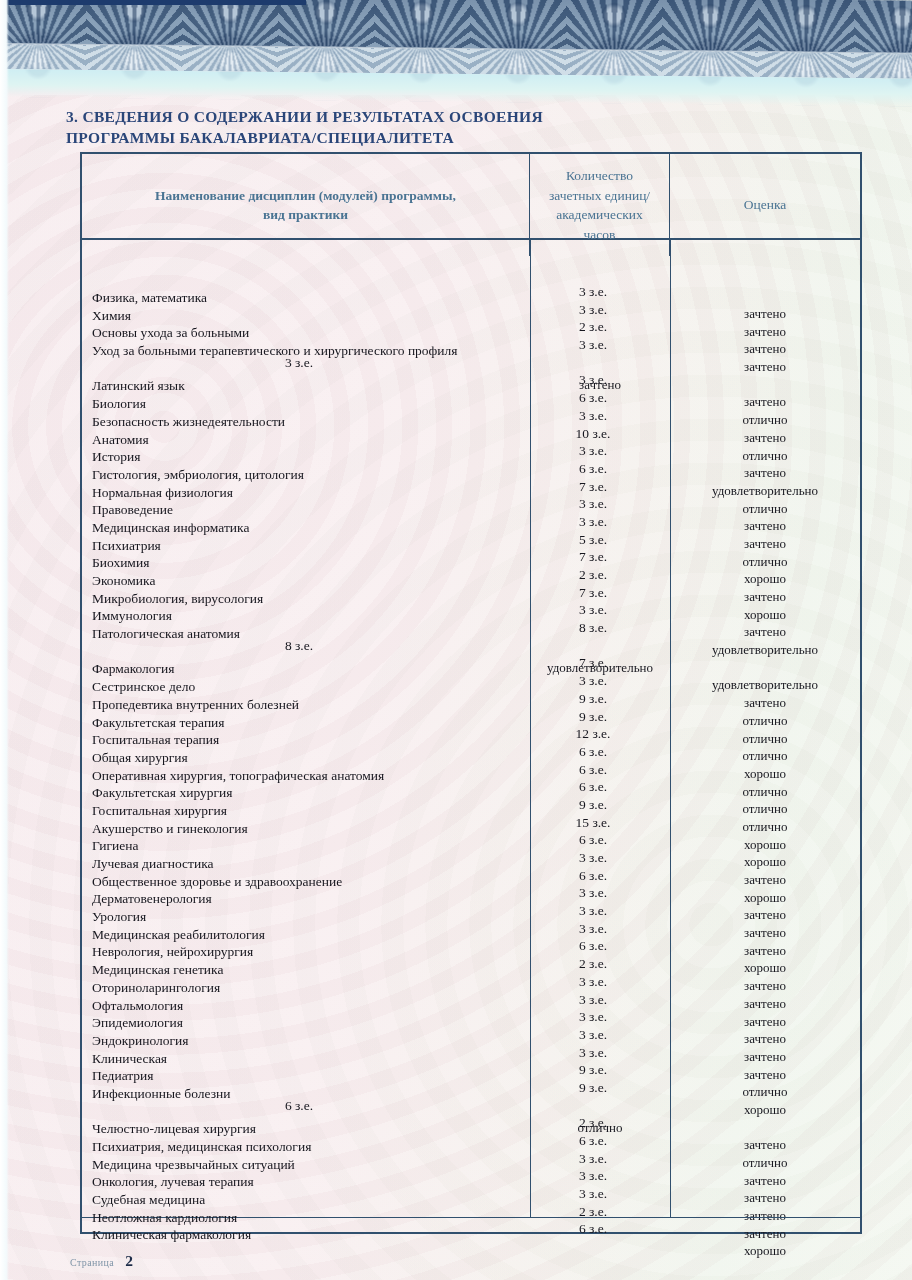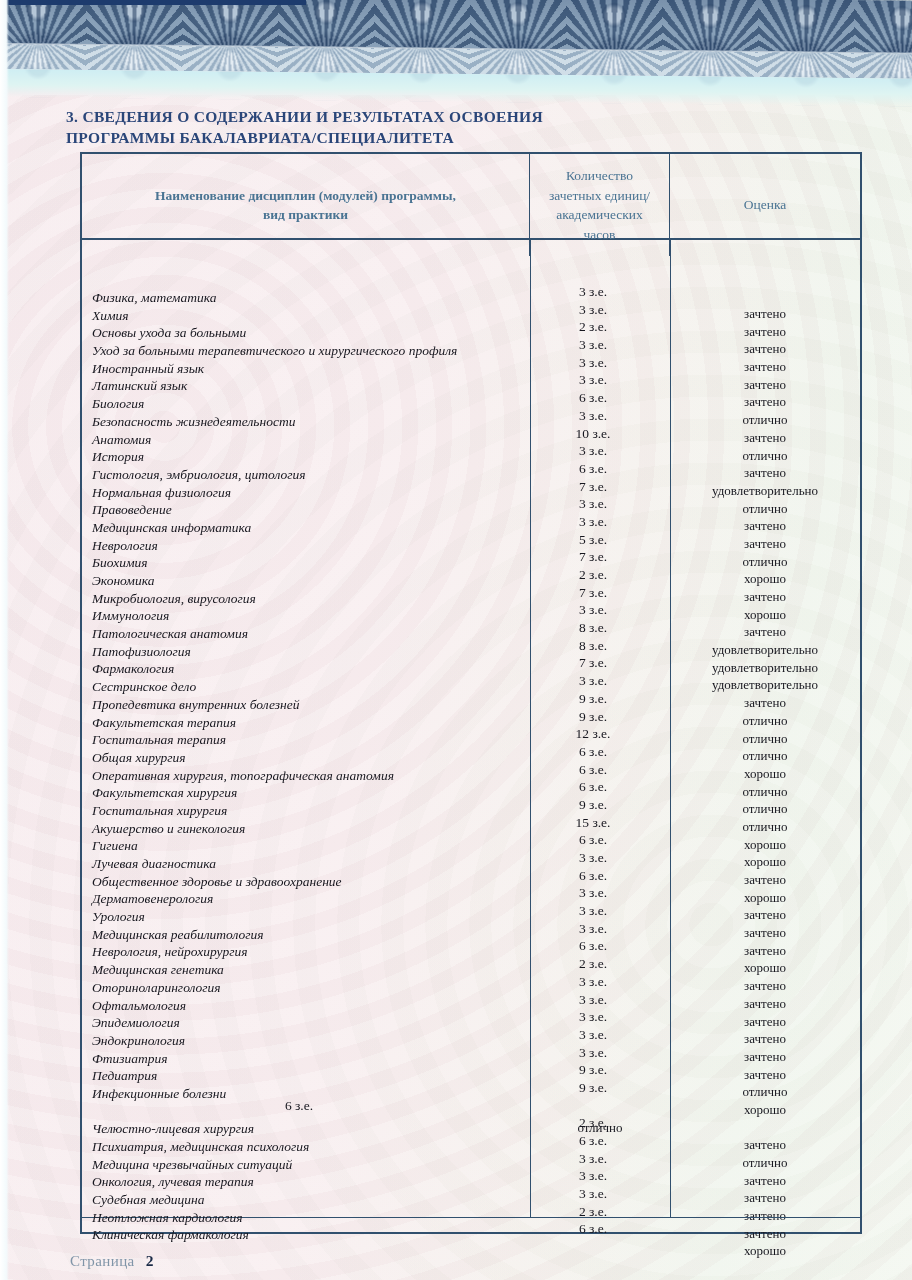--- a/index.html
+++ b/index.html
@@ -96,29 +96,29 @@
   .tbody .vline.v2{left:588px;}
   .tbody .inner-bottom{
     position:absolute;left:0;right:0;bottom:14px;border-bottom:1.5px solid var(--border,#31506e);
   }
   .tr{
     display:grid;grid-template-columns:448px 140px 1fr;
     height:17.7px;align-items:center;
     font-size:13.5px;color:var(--ink,#17171f);
   }
   .td{white-space:nowrap;overflow:visible;}
-  .td.name{padding-left:10px;font-style:italic;}
+  .td.name{padding-left:10px;}
   .td.name span{position:relative;top:6px;}
   .td.credits{text-align:center;padding-right:14px;}
   .td.grade{text-align:center;font-size:13px;margin-top:44px;}
   .page-footer{
     position:absolute;left:70px;top:1252px;z-index:4;display:flex;align-items:baseline;
   }
   .footer-label{
-    font-size:15px;color:var(--footer-grey,#8095a8);letter-spacing:0.4px;
+    font-size:10px;color:var(--footer-grey,#8095a8);letter-spacing:0.4px;
   }
   .footer-num{
     font-size:15.5px;color:var(--ink-dark,#1c2c48);font-weight:bold;margin-left:11px;
   }
 </style>
 </head>
 <body>
 
 <div class="scan-page">
 
@@ -167,21 +167,20 @@
           <div class="td name"><span>Основы ухода за больными</span></div>
           <div class="td credits"><span>2 з.е.</span></div>
           <div class="td grade"><span>зачтено</span></div>
         </div>
         <div class="tr">
           <div class="td name"><span>Уход за больными терапевтического и хирургического профиля</span></div>
           <div class="td credits"><span>3 з.е.</span></div>
           <div class="td grade"><span>зачтено</span></div>
         </div>
         <div class="tr">
-          <div class="td name"><span>Иностранный язык</span></div>
           <div class="td credits"><span>3 з.е.</span></div>
           <div class="td grade"><span>зачтено</span></div>
         </div>
         <div class="tr">
           <div class="td name"><span>Латинский язык</span></div>
           <div class="td credits"><span>3 з.е.</span></div>
           <div class="td grade"><span>зачтено</span></div>
         </div>
         <div class="tr">
           <div class="td name"><span>Биология</span></div>
@@ -217,21 +216,21 @@
           <div class="td name"><span>Правоведение</span></div>
           <div class="td credits"><span>3 з.е.</span></div>
           <div class="td grade"><span>зачтено</span></div>
         </div>
         <div class="tr">
           <div class="td name"><span>Медицинская информатика</span></div>
           <div class="td credits"><span>3 з.е.</span></div>
           <div class="td grade"><span>зачтено</span></div>
         </div>
         <div class="tr">
-          <div class="td name"><span>Неврология</span></div>
+          <div class="td name"><span>Психиатрия</span></div>
           <div class="td credits"><span>5 з.е.</span></div>
           <div class="td grade"><span>отлично</span></div>
         </div>
         <div class="tr">
           <div class="td name"><span>Биохимия</span></div>
           <div class="td credits"><span>7 з.е.</span></div>
           <div class="td grade"><span>хорошо</span></div>
         </div>
         <div class="tr">
           <div class="td name"><span>Экономика</span></div>
@@ -247,21 +246,20 @@
           <div class="td name"><span>Иммунология</span></div>
           <div class="td credits"><span>3 з.е.</span></div>
           <div class="td grade"><span>зачтено</span></div>
         </div>
         <div class="tr">
           <div class="td name"><span>Патологическая анатомия</span></div>
           <div class="td credits"><span>8 з.е.</span></div>
           <div class="td grade"><span>удовлетворительно</span></div>
         </div>
         <div class="tr">
-          <div class="td name"><span>Патофизиология</span></div>
           <div class="td credits"><span>8 з.е.</span></div>
           <div class="td grade"><span>удовлетворительно</span></div>
         </div>
         <div class="tr">
           <div class="td name"><span>Фармакология</span></div>
           <div class="td credits"><span>7 з.е.</span></div>
           <div class="td grade"><span>удовлетворительно</span></div>
         </div>
         <div class="tr">
           <div class="td name"><span>Сестринское дело</span></div>
@@ -362,21 +360,21 @@
           <div class="td name"><span>Эпидемиология</span></div>
           <div class="td credits"><span>3 з.е.</span></div>
           <div class="td grade"><span>зачтено</span></div>
         </div>
         <div class="tr">
           <div class="td name"><span>Эндокринология</span></div>
           <div class="td credits"><span>3 з.е.</span></div>
           <div class="td grade"><span>зачтено</span></div>
         </div>
         <div class="tr">
-          <div class="td name"><span>Фтизиатрия</span></div>
+          <div class="td name"><span>Клиническая</span></div>
           <div class="td credits"><span>3 з.е.</span></div>
           <div class="td grade"><span>зачтено</span></div>
         </div>
         <div class="tr">
           <div class="td name"><span>Педиатрия</span></div>
           <div class="td credits"><span>9 з.е.</span></div>
           <div class="td grade"><span>отлично</span></div>
         </div>
         <div class="tr">
           <div class="td name"><span>Инфекционные болезни</span></div>

